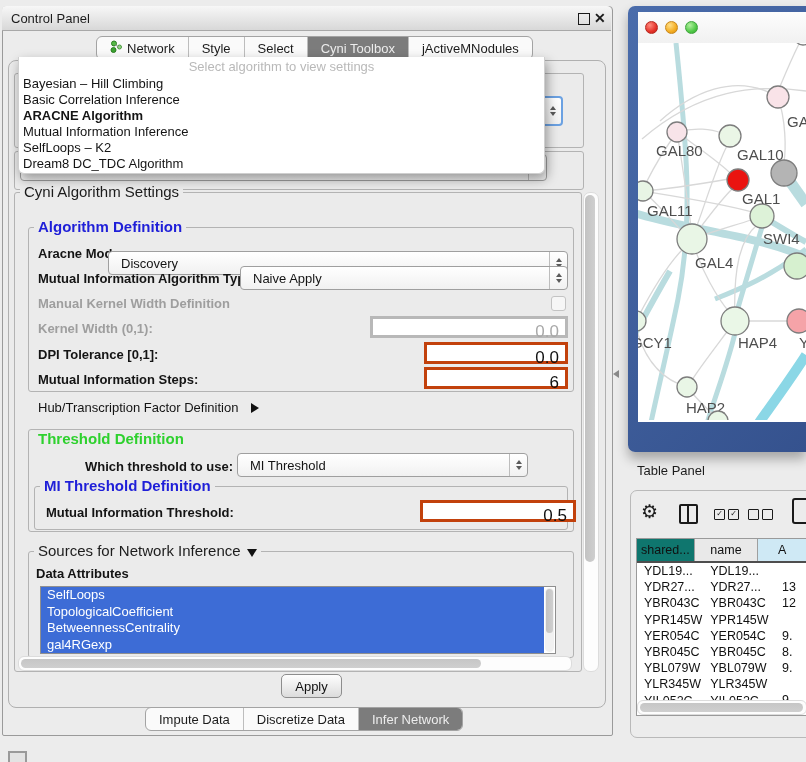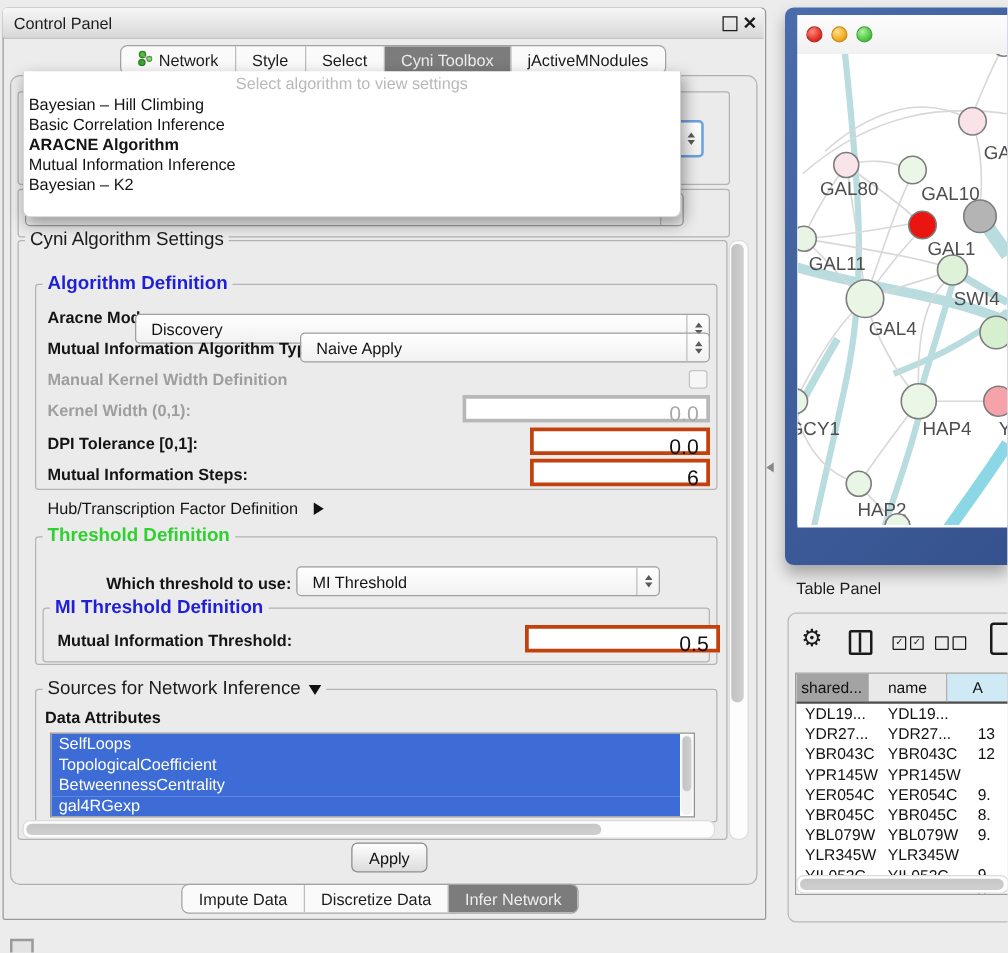--- a/index.html
+++ b/index.html
@@ -22,21 +22,21 @@
   .main-tabs{left:96px;top:36px;}
   .bottom-tabs{left:145px;top:707px;}
 
   
   .cyni-panel{left:8px;top:60px;width:596px;height:646px;background:#ebebeb;border:1px solid #b0b0b0;border-radius:8px;}
 
   
   .grp{border:1px solid #b3b3b3;border-radius:3px;background:transparent;}
   .legend{font-size:15px;background:#ebebeb;padding:0 4px;line-height:14px;white-space:nowrap;z-index:3;}
   .legend.blue{color:#1f1fd8;font-weight:bold;}
-  .legend.green{color:#2ed12e;font-weight:bold;}
+  .legend.green{color:#2ed12e;font-weight:bold;margin-top:10px;}
   .legend.black{color:#1c1c1c;}
 
   
   .combo{background:linear-gradient(#ffffff,#f1f1f1);border:1px solid #9f9f9f;border-radius:4px;display:flex;align-items:center;font-size:13px;box-sizing:border-box;}
   .combo .cval{padding-left:12px;flex:1;color:#141414;white-space:nowrap;overflow:hidden;}
   .combo .spin{width:17px;align-self:stretch;border-left:1px solid #bdbdbd;display:flex;flex-direction:column;align-items:center;justify-content:center;gap:2px;}
   .tri-up{width:0;height:0;border-left:3.5px solid transparent;border-right:3.5px solid transparent;border-bottom:4.5px solid #5a5a5a;}
   .tri-dn{width:0;height:0;border-left:3.5px solid transparent;border-right:3.5px solid transparent;border-top:4.5px solid #5a5a5a;}
   .combo.focusring{border:2px solid #6ba1e2;}
 
@@ -91,21 +91,21 @@
   .gear{left:641px;top:501px;font-size:19px;color:#1a1a1a;line-height:22px;}
   .cols-icon{left:679px;top:504px;width:15px;height:16px;border:2px solid #1a1a1a;border-radius:2px;}
   .cols-icon:after{content:"";position:absolute;left:6px;top:0;width:2px;height:16px;background:#1a1a1a;}
   .chk-pair{display:flex;gap:3px;}
   .chk{width:9px;height:9px;border:1.5px solid #1a1a1a;border-radius:1px;font-size:8px;line-height:8px;color:#1a1a1a;text-align:center;}
   .tbl-icon{left:792px;top:498px;width:20px;height:22px;border:2px solid #1a1a1a;border-radius:3px;}
 
   .tbl{left:636px;top:538px;width:170px;height:176px;background:#fff;border:1px solid #9a9a9a;overflow:hidden;}
   .thead{display:flex;height:22px;border-bottom:2px solid #4e4e4e;}
   .th{font-size:12.5px;color:#111;display:flex;align-items:center;justify-content:center;border-right:1px solid #9f9f9f;box-sizing:border-box;}
-  .th.c0{width:71px;background:#a3a3a3;}
+  .th.c0{width:71px;background:#0f766e;}
   .th.c1{width:78px;background:#e9e9e9;}
   .th.c2{width:60px;background:#cfe9f5;}
   .tr{display:flex;height:16.2px;align-items:center;}
   .td{font-size:12.5px;color:#111;white-space:nowrap;overflow:hidden;}
   .td.c0{width:64px;padding-left:7px;}
   .td.c1{width:73px;padding-left:5px;}
   .td.c2{width:26px;padding-left:2px;margin-top:32px;}
 </style>
 </head>
 <body>
@@ -162,21 +162,22 @@
       </span>
   </div>
 
   <div class="abs popup">
     <div class="dd-prompt">Select algorithm to view settings</div>
     <div>
         <div class="dd-item">Bayesian – Hill Climbing</div>
         <div class="dd-item">Basic Correlation Inference</div>
         <div class="dd-item sel">ARACNE Algorithm</div>
         <div class="dd-item">Mutual Information Inference</div>
-        <div class="dd-item">Bayesian – K2</div>
+        <div class="dd-item">SelfLoops – K2</div>
+        <div class="dd-item">Dream8 DC_TDC Algorithm</div>
       </div>
   </div>
 
   <div class="abs grp" style="left:14px;top:192px;width:566px;height:478px;"></div>
   <div class="abs legend black" style="left:20px;top:185px;">Cyni Algorithm Settings</div>
 
   <div class="abs vtrack" style="left:583px;top:192px;width:14px;height:478px;">
     <div class="vthumb" style="position:absolute;left:1px;top:2px;width:10px;height:367px;"></div>
   </div>
 

